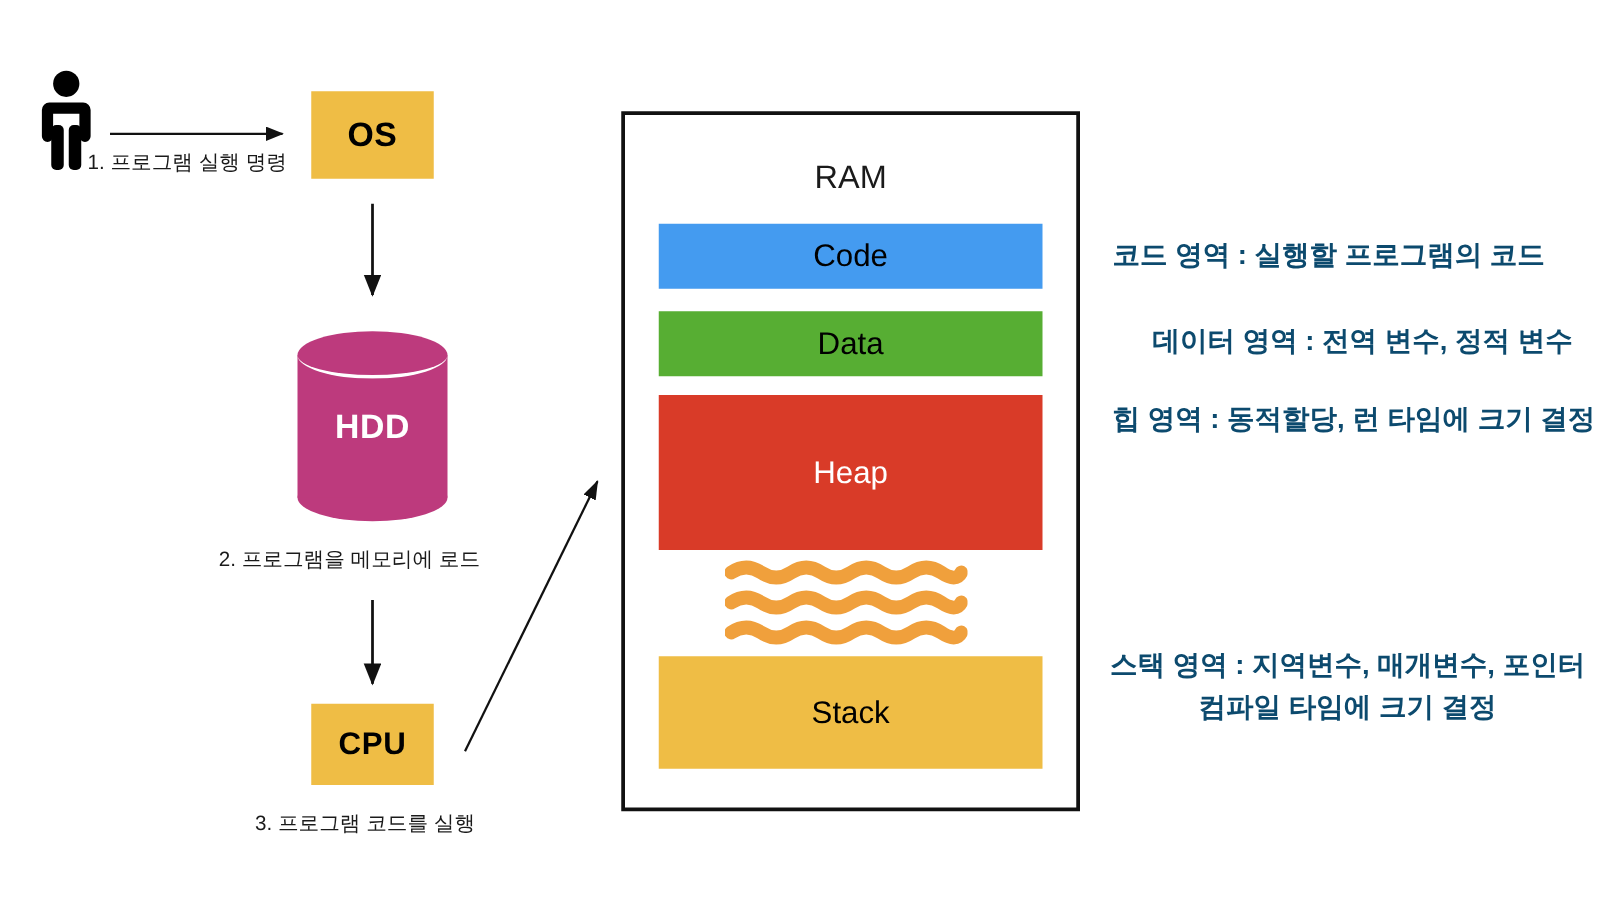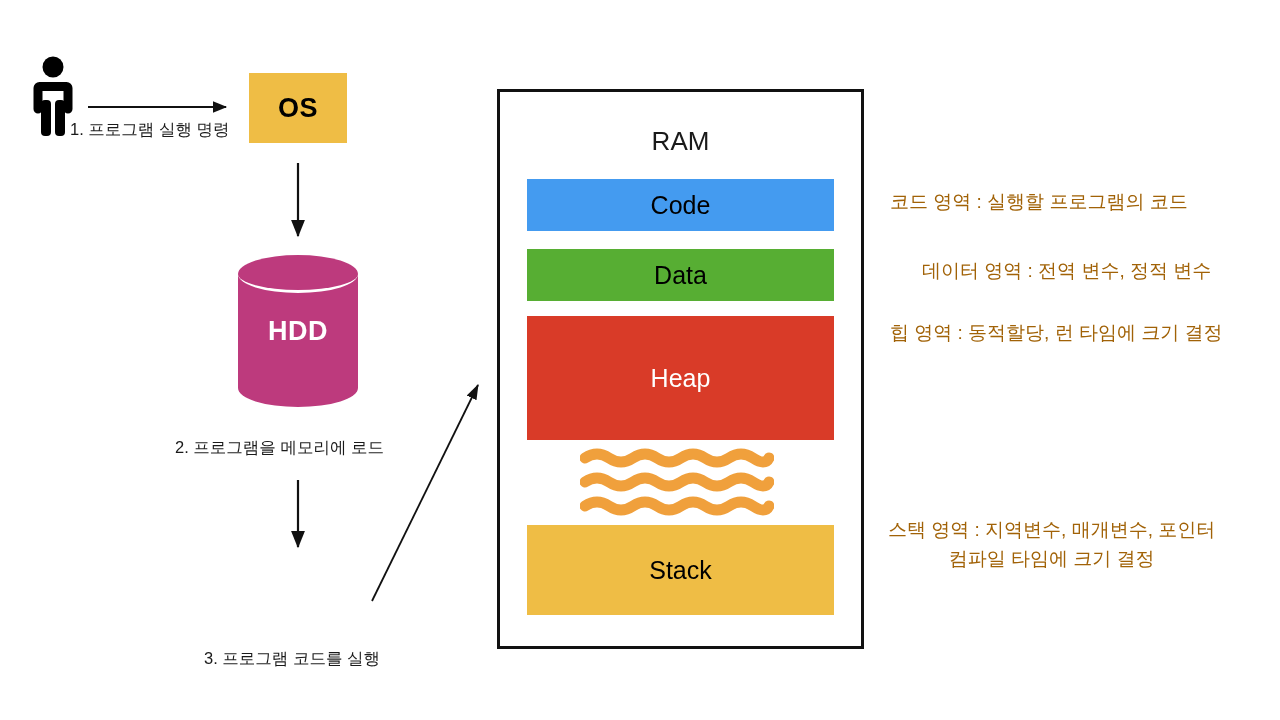--- a/index.html
+++ b/index.html
@@ -54,21 +54,21 @@
     height: 65px;
     background: #EFBD45;
     font-size: 25px;
     font-weight: 600;
     letter-spacing: 0.5px;
   }
 
   
   #hdd-shape {
     left: 238px;
-    top: 255px;
+    top: 265px;
     width: 120px;
     height: 152px;
   }
   #hdd-shape .cyl-body {
     position: absolute;
     left: 0;
     top: 19px;
     width: 120px;
     height: 114px;
     background: #BD3A7D;
@@ -180,24 +180,25 @@
     font-size: 16.5px;
     color: #1a1a1a;
     white-space: nowrap;
   }
   #step1-caption { left: 70px;  top: 119px; }
   #step2-caption { left: 175px; top: 437px; }
   #step3-caption { left: 204px; top: 648px; text-align: right; }
 
   
   .annotation {
-    font-size: 19px;
-    color: #a16207;
+    font-size: 22px;
+    color: #0c4a6e;
     line-height: 1.55;
     white-space: nowrap;
+    font-weight: bold;
   }
   #note-code  { left: 890px; top: 187px; }
   #note-data  { left: 894px; top: 256px; margin-left: 28px; }
   #note-heap  { left: 890px; top: 318px; }
   #note-stack { left: 888px; top: 515px; text-align: center; }
   #note-stack .line2 { display: block; }
 </style>
 </head>
 <body>
 
@@ -214,20 +215,23 @@
     <span>OS</span>
   </div>
 
   <div class="abs" id="hdd-shape">
     <div class="cyl-bottom"></div>
     <div class="cyl-body"></div>
     <div class="cyl-top"></div>
     <div class="cyl-label">HDD</div>
   </div>
 
+  <div class="abs plainbox" id="cpu-box">
+    <span>CPU</span>
+  </div>
 
   <svg class="abs connector" viewBox="0 0 1280 720" aria-hidden="true">
     <defs>
       <marker id="ah" markerWidth="9" markerHeight="9" refX="7.4" refY="3.2" orient="auto" markerUnits="strokeWidth">
         <path d="M0,0 L8,3.2 L0,6.4 z" fill="#111111"></path>
       </marker>
       <marker id="ah-thin" markerWidth="10" markerHeight="10" refX="8" refY="3.2" orient="auto" markerUnits="strokeWidth">
         <path d="M0,0.2 L8.6,3.2 L0,6.2 z" fill="#111111"></path>
       </marker>
     </defs>

